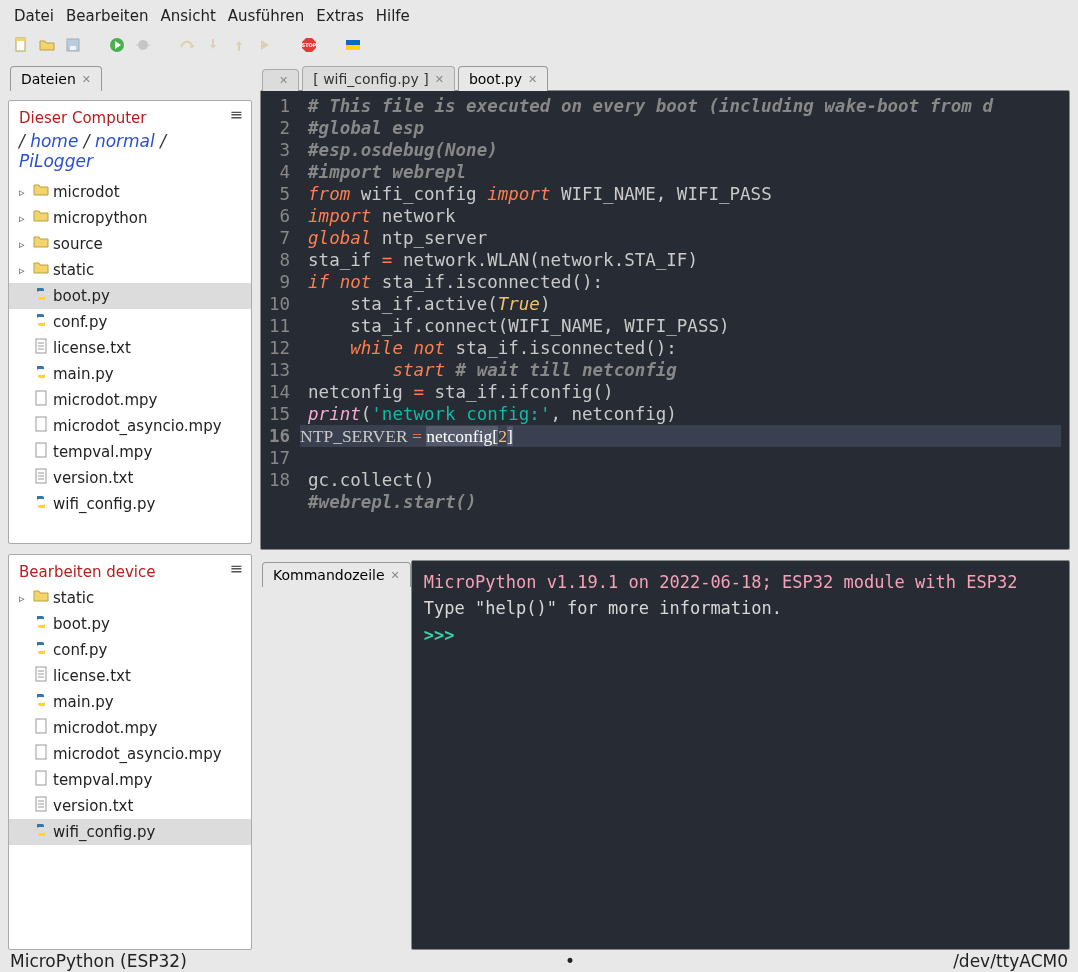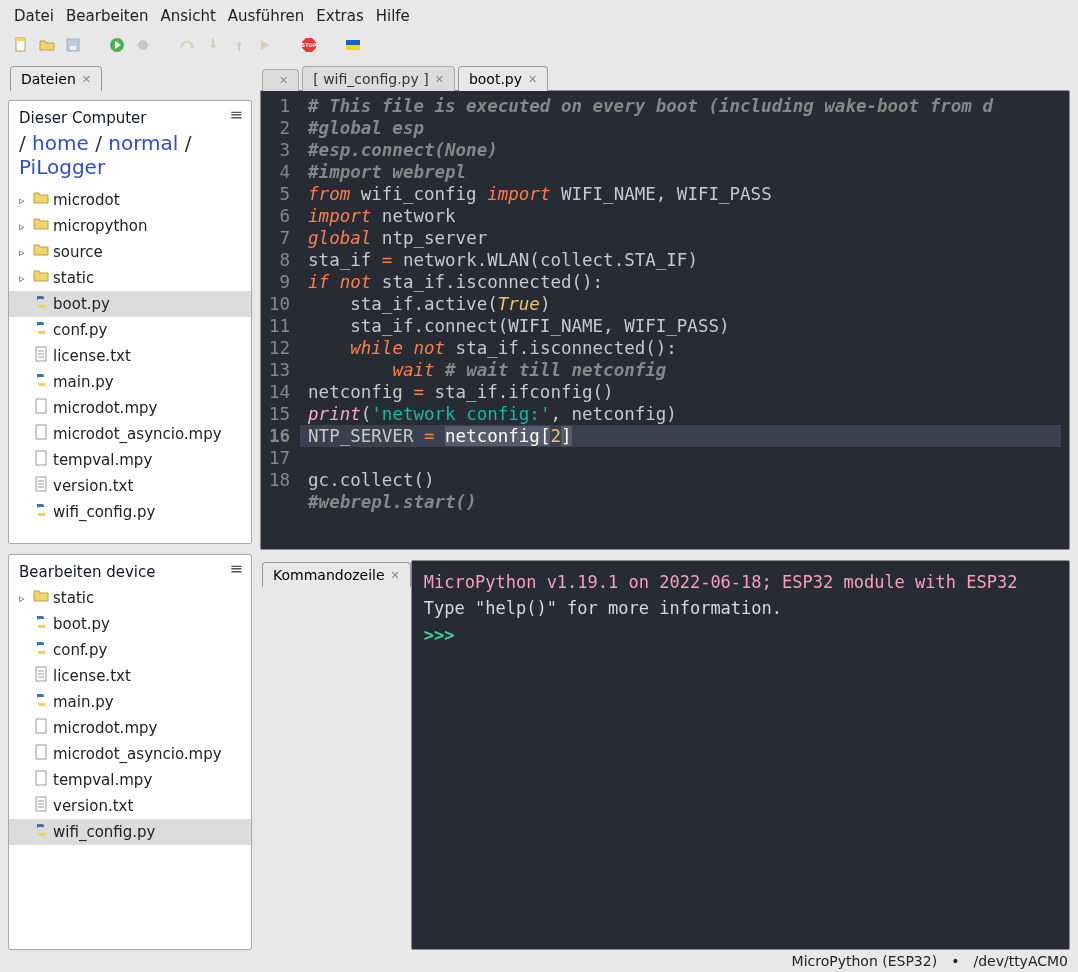--- a/index.html
+++ b/index.html
@@ -117,25 +117,26 @@
     flex-direction: column;
   }
   .panel-block { display:flex; flex-direction:column; min-height:0; }
 
   
   .files-header {
     padding: 8px 10px 4px;
     font-size: 15px;
     color: #2e2eaa;
   }
-  .files-header .title { color:#0f172a; }
+  .files-header .title { color:#b91c1c; }
   .breadcrumb {
     padding: 0 10px 8px;
-    font-size: 20px;
+    font-size: 17px;
     color: #333;
+    font-style: italic;
   }
   .breadcrumb a { color: #2a4fcf; text-decoration:none; }
   .menu-btn {
     position: absolute;
     right: 8px;
     top: 6px;
     font-size: 16px;
     color: #555;
     line-height: 1;
   }
@@ -183,21 +184,21 @@
     user-select:none;
     line-height:22px;
     flex:0 0 auto;
   }
   .code {
     padding:4px 8px 4px 8px;
     white-space:pre;
     line-height:22px;
     flex:1;
   }
-  .code .line.hl { background:#3a4050; display:block; margin-left:-8px;padding-left:8px;}
+  .code .line.hl { background:#3a4050; display:block; margin-left:-8px;font-family:Liberation Serif, serif;}
   .tok-k  { color:#ff7f50; font-style:italic; }
   .tok-b  { color:#f9a8d4; font-style:italic;} 
   .tok-s  { color:#14b8a6; } 
   .tok-c  { color:#888; font-style:italic;font-weight:bold;} 
   .tok-n  { color:#f0c36d;}
   .tok-op { color:#ff7f50;}
   .tok-true{color:#f0c36d; font-style:italic;}
   .sel { background:#565b6b; color:#fff; border-radius:1px;}
 
   
@@ -216,25 +217,25 @@
     overflow:auto;
   }
   .shell .welcome { color:#f7a1b9;}
   .shell .info { color:#d8d8d8;}
   .shell .prompt { color:#3dd0a6; font-weight:bold;}
 
   
   .statusbar {
     height:22px;
     display:flex;
-    justify-content:flex-end;
+    justify-content:space-between;
     align-items:center;
     gap:14px;
     padding:0 10px;
-    font-size:14px;
+    font-size:17px;
     background:#e8e8e8;
     color:#222;
   }
   .statusbar .dot { color:#222;}
 </style>
 </head>
 <body>
 
 <div class="menubar" id="menubar">
     <span class="item">Datei</span>
@@ -559,31 +560,31 @@
               <div>12</div>
               <div>13</div>
               <div>14</div>
               <div>15</div>
               <div style="font-weight: bold;">16</div>
               <div>17</div>
               <div>18</div>
             </div>
           <div class="code" id="code"><span class="line"><span class="tok-c"># This file is executed on every boot (including wake-boot from d</span></span>
 <span class="line"><span class="tok-c">#global esp</span></span>
-<span class="line"><span class="tok-c">#esp.connect(None)</span></span>
+<span class="line"><span class="tok-c">#esp.osdebug(None)</span></span>
 <span class="line"><span class="tok-c">#import webrepl</span></span>
 <span class="line"><span class="tok-k">from </span><span>wifi_config </span><span class="tok-k">import </span><span>WIFI_NAME, WIFI_PASS</span></span>
 <span class="line"><span class="tok-k">import </span><span>network</span></span>
 <span class="line"><span class="tok-k">global </span><span>ntp_server</span></span>
-<span class="line"><span>sta_if </span><span class="tok-op">= </span><span>network.WLAN(collect.STA_IF)</span></span>
+<span class="line"><span>sta_if </span><span class="tok-op">= </span><span>network.WLAN(network.STA_IF)</span></span>
 <span class="line"><span class="tok-k">if </span><span class="tok-k">not </span><span>sta_if.isconnected():</span></span>
 <span class="line"><span>    sta_if.active(</span><span class="tok-true">True</span><span>)</span></span>
 <span class="line"><span>    sta_if.connect(WIFI_NAME, WIFI_PASS)</span></span>
 <span class="line"><span>    </span><span class="tok-k">while </span><span class="tok-k">not </span><span>sta_if.isconnected():</span></span>
-<span class="line"><span>        </span><span class="tok-k">wait </span><span class="tok-c"># wait till netconfig</span></span>
+<span class="line"><span>        </span><span class="tok-k">start </span><span class="tok-c"># wait till netconfig</span></span>
 <span class="line"><span>netconfig </span><span class="tok-op">= </span><span>sta_if.ifconfig()</span></span>
 <span class="line"><span class="tok-b">print</span><span>(</span><span class="tok-s">'network config:'</span><span>, netconfig)</span></span>
 <span class="line hl"><span>NTP_SERVER </span><span class="tok-op">= </span><span class="sel">netconfig[</span><span class="tok-n">2</span><span class="sel">]</span></span>
 <span class="line"><span>gc.collect()</span></span>
 <span class="line"><span class="tok-c">#webrepl.start()</span></span>
 </div>
         </div>
       </div>
     </div>
 

